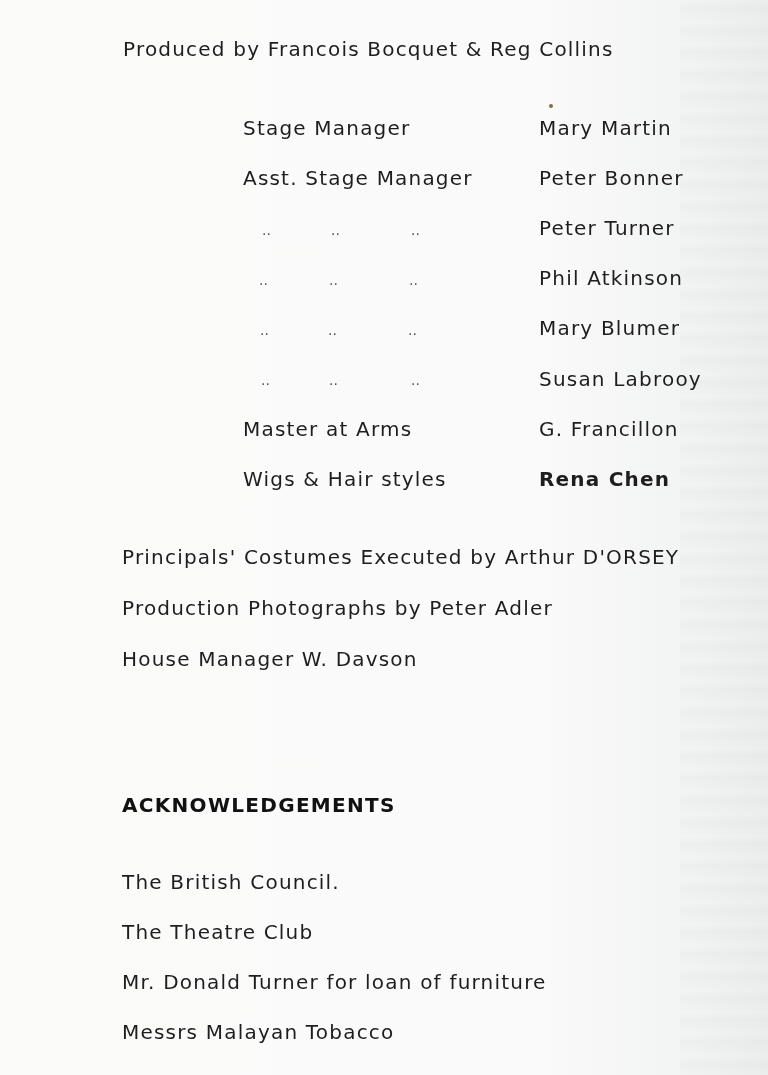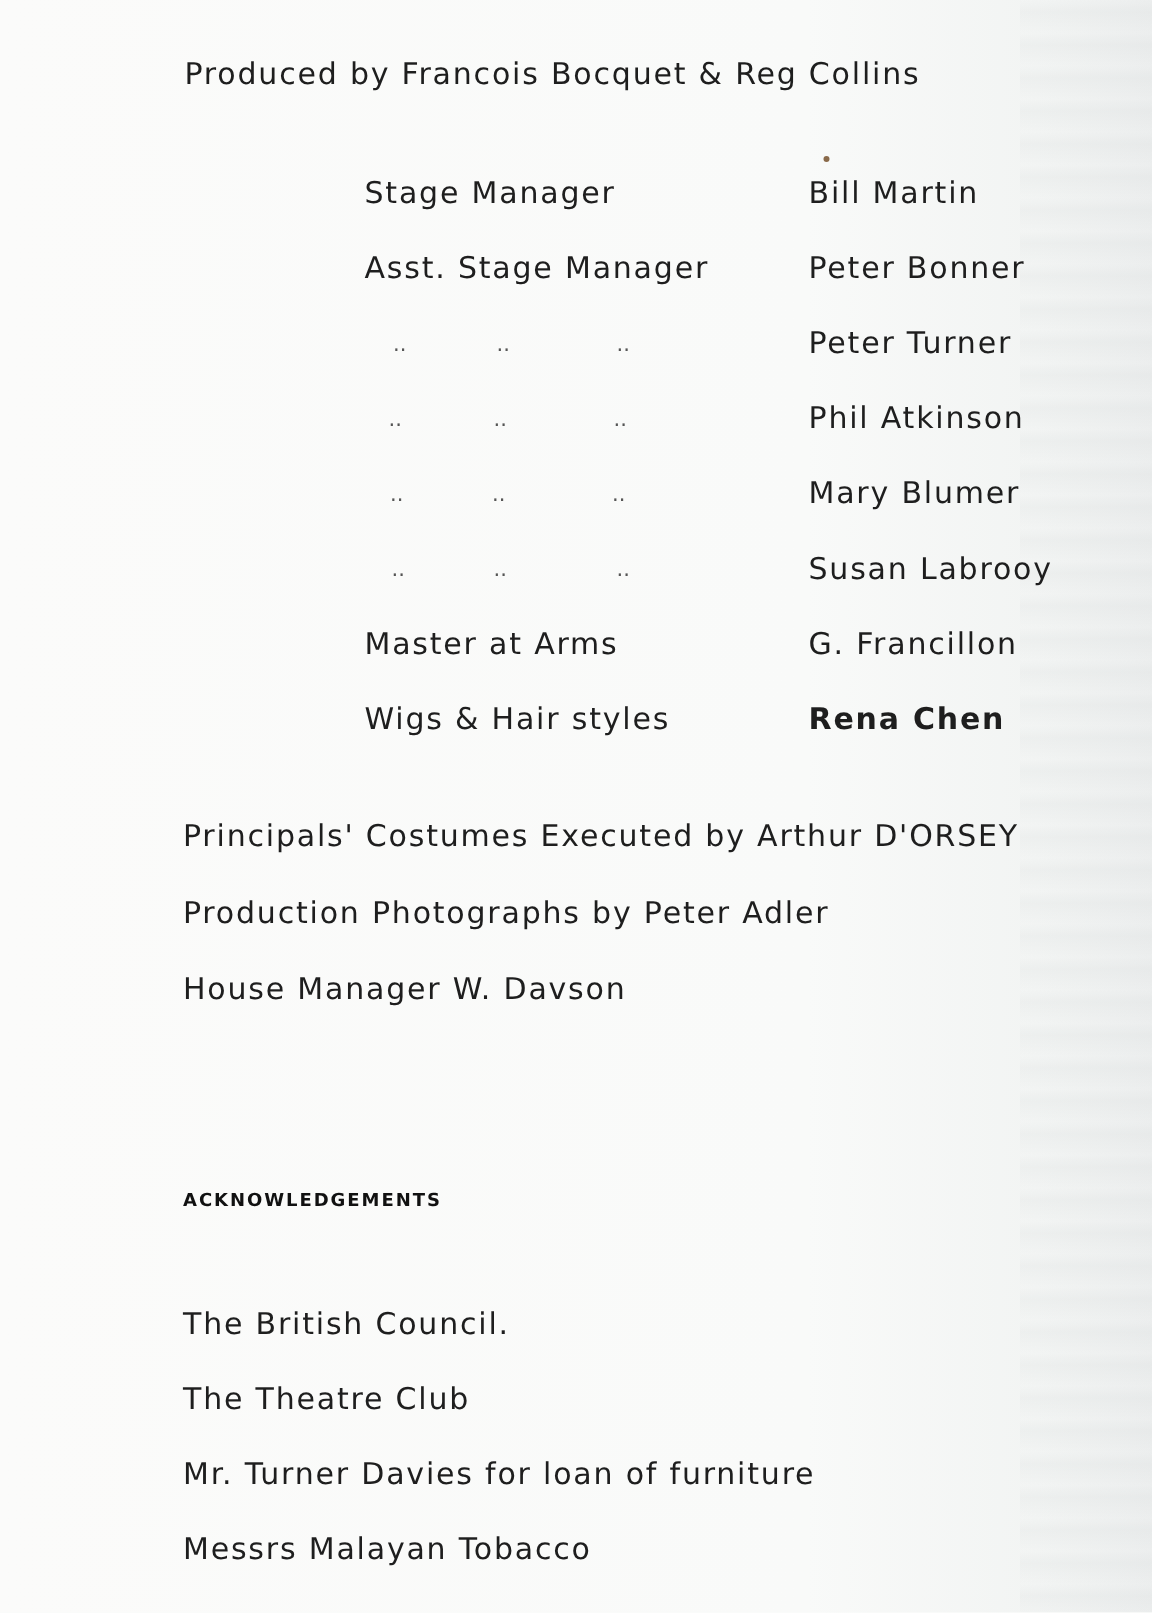--- a/index.html
+++ b/index.html
@@ -25,36 +25,36 @@
     letter-spacing: 1.2px;
     white-space: nowrap;
     color: #1e1e1e;
   }
   .credit-role { left: 243px; }
   .credit-name { left: 539px; }
   .ditto { letter-spacing: 0; font-size: 14px; color: #555; }
   .ditto span { position: absolute; }
   .heading {
     position: absolute; left: 122px; top: 793px;
-    font-size: 12px; font-weight: bold; letter-spacing: 1.3px; color: #111;
+    font-size: 20px; font-weight: bold; letter-spacing: 1.3px; color: #111;
   }
   .speck { position: absolute; width: 4px; height: 4px; border-radius: 50%; background: #8a6a4a; }
 </style>
 </head>
 <body>
 
 <div class="page"></div>
 <div class="bleed"></div>
 
 <div class="line" style="left:123px; top:37px;">Produced by Francois Bocquet &amp; Reg Collins</div>
 
 <span class="speck" style="left:549px; top:104px;"></span>
 
 <div class="line credit-role" style="top:116px;">Stage Manager</div>
-<div class="line credit-name" style="top:116px;">Bill Martin</div>
+<div class="line credit-name" style="top:116px;">Mary Martin</div>
 
 <div class="line credit-role" style="top:166px;">Asst. Stage Manager</div>
 <div class="line credit-name" style="top:166px;">Peter  Bonner</div>
 
 <div class="line ditto" style="left:0; top:222px; width:768px;">
   <span style="left:262px;">..</span>
   <span style="left:331px;">..</span>
   <span style="left:411px;">..</span>
 </div>
 <div class="line credit-name" style="top:216px;">Peter Turner</div>
@@ -87,14 +87,14 @@
 <div class="line credit-name" style="top:467px;font-weight:bold;">Rena Chen</div>
 
 <div class="line" style="left:122px; top:545px;">Principals' Costumes Executed by Arthur D'ORSEY</div>
 <div class="line" style="left:122px; top:596px;">Production Photographs by Peter Adler</div>
 <div class="line" style="left:122px; top:647px;">House Manager W. Davson</div>
 
 <div class="heading">ACKNOWLEDGEMENTS</div>
 
 <div class="line" style="left:122px; top:870px;">The British Council.</div>
 <div class="line" style="left:122px; top:920px;">The Theatre Club</div>
-<div class="line" style="left:122px; top:970px;">Mr. Turner Davies for loan of furniture</div>
+<div class="line" style="left:122px; top:970px;">Mr. Donald Turner for loan of furniture</div>
 <div class="line" style="left:122px; top:1020px;">Messrs Malayan Tobacco</div>
 
 </body></html>

